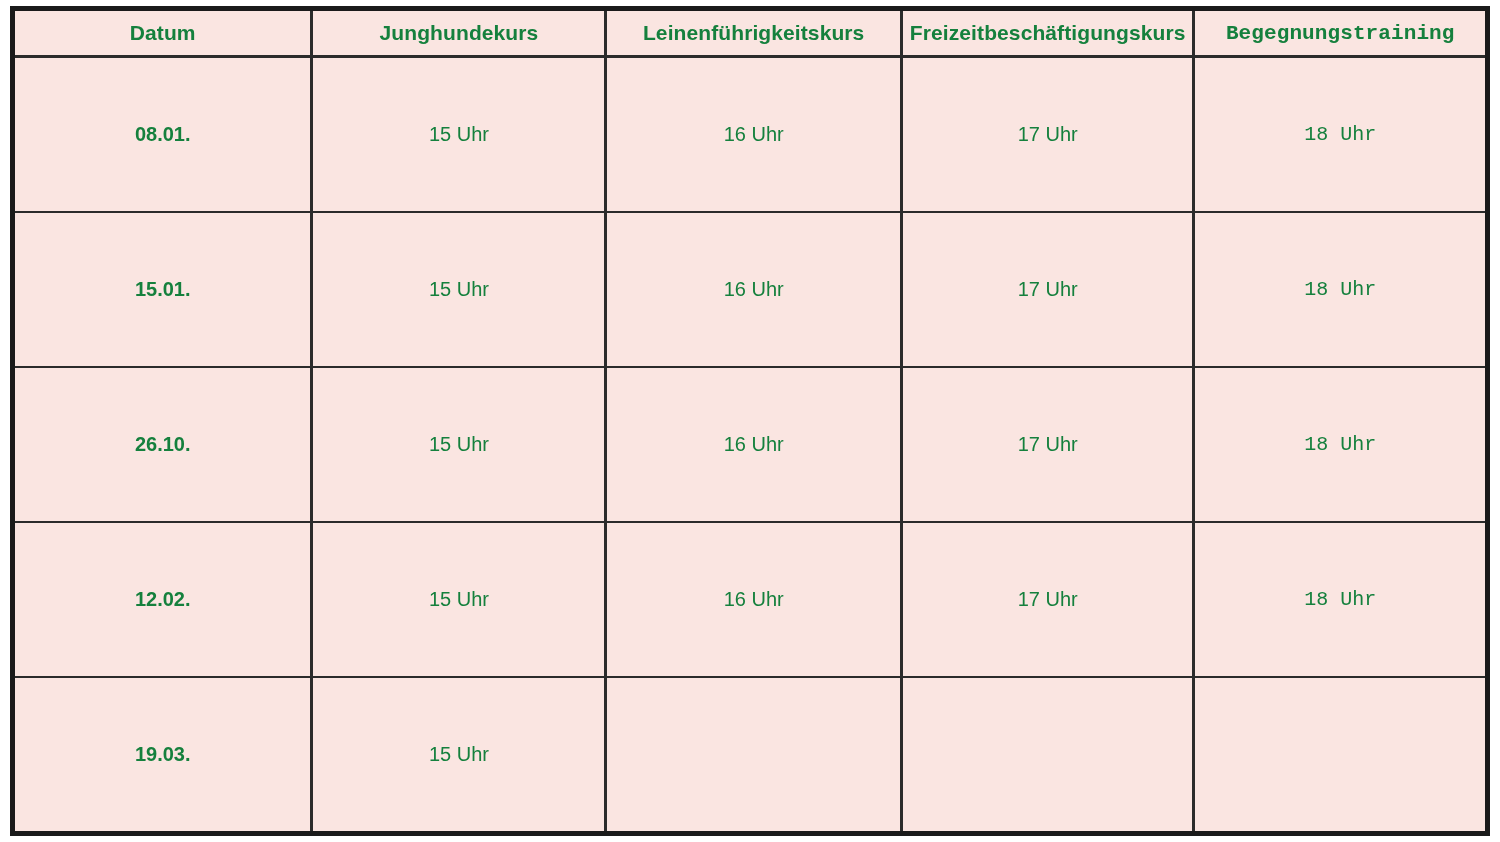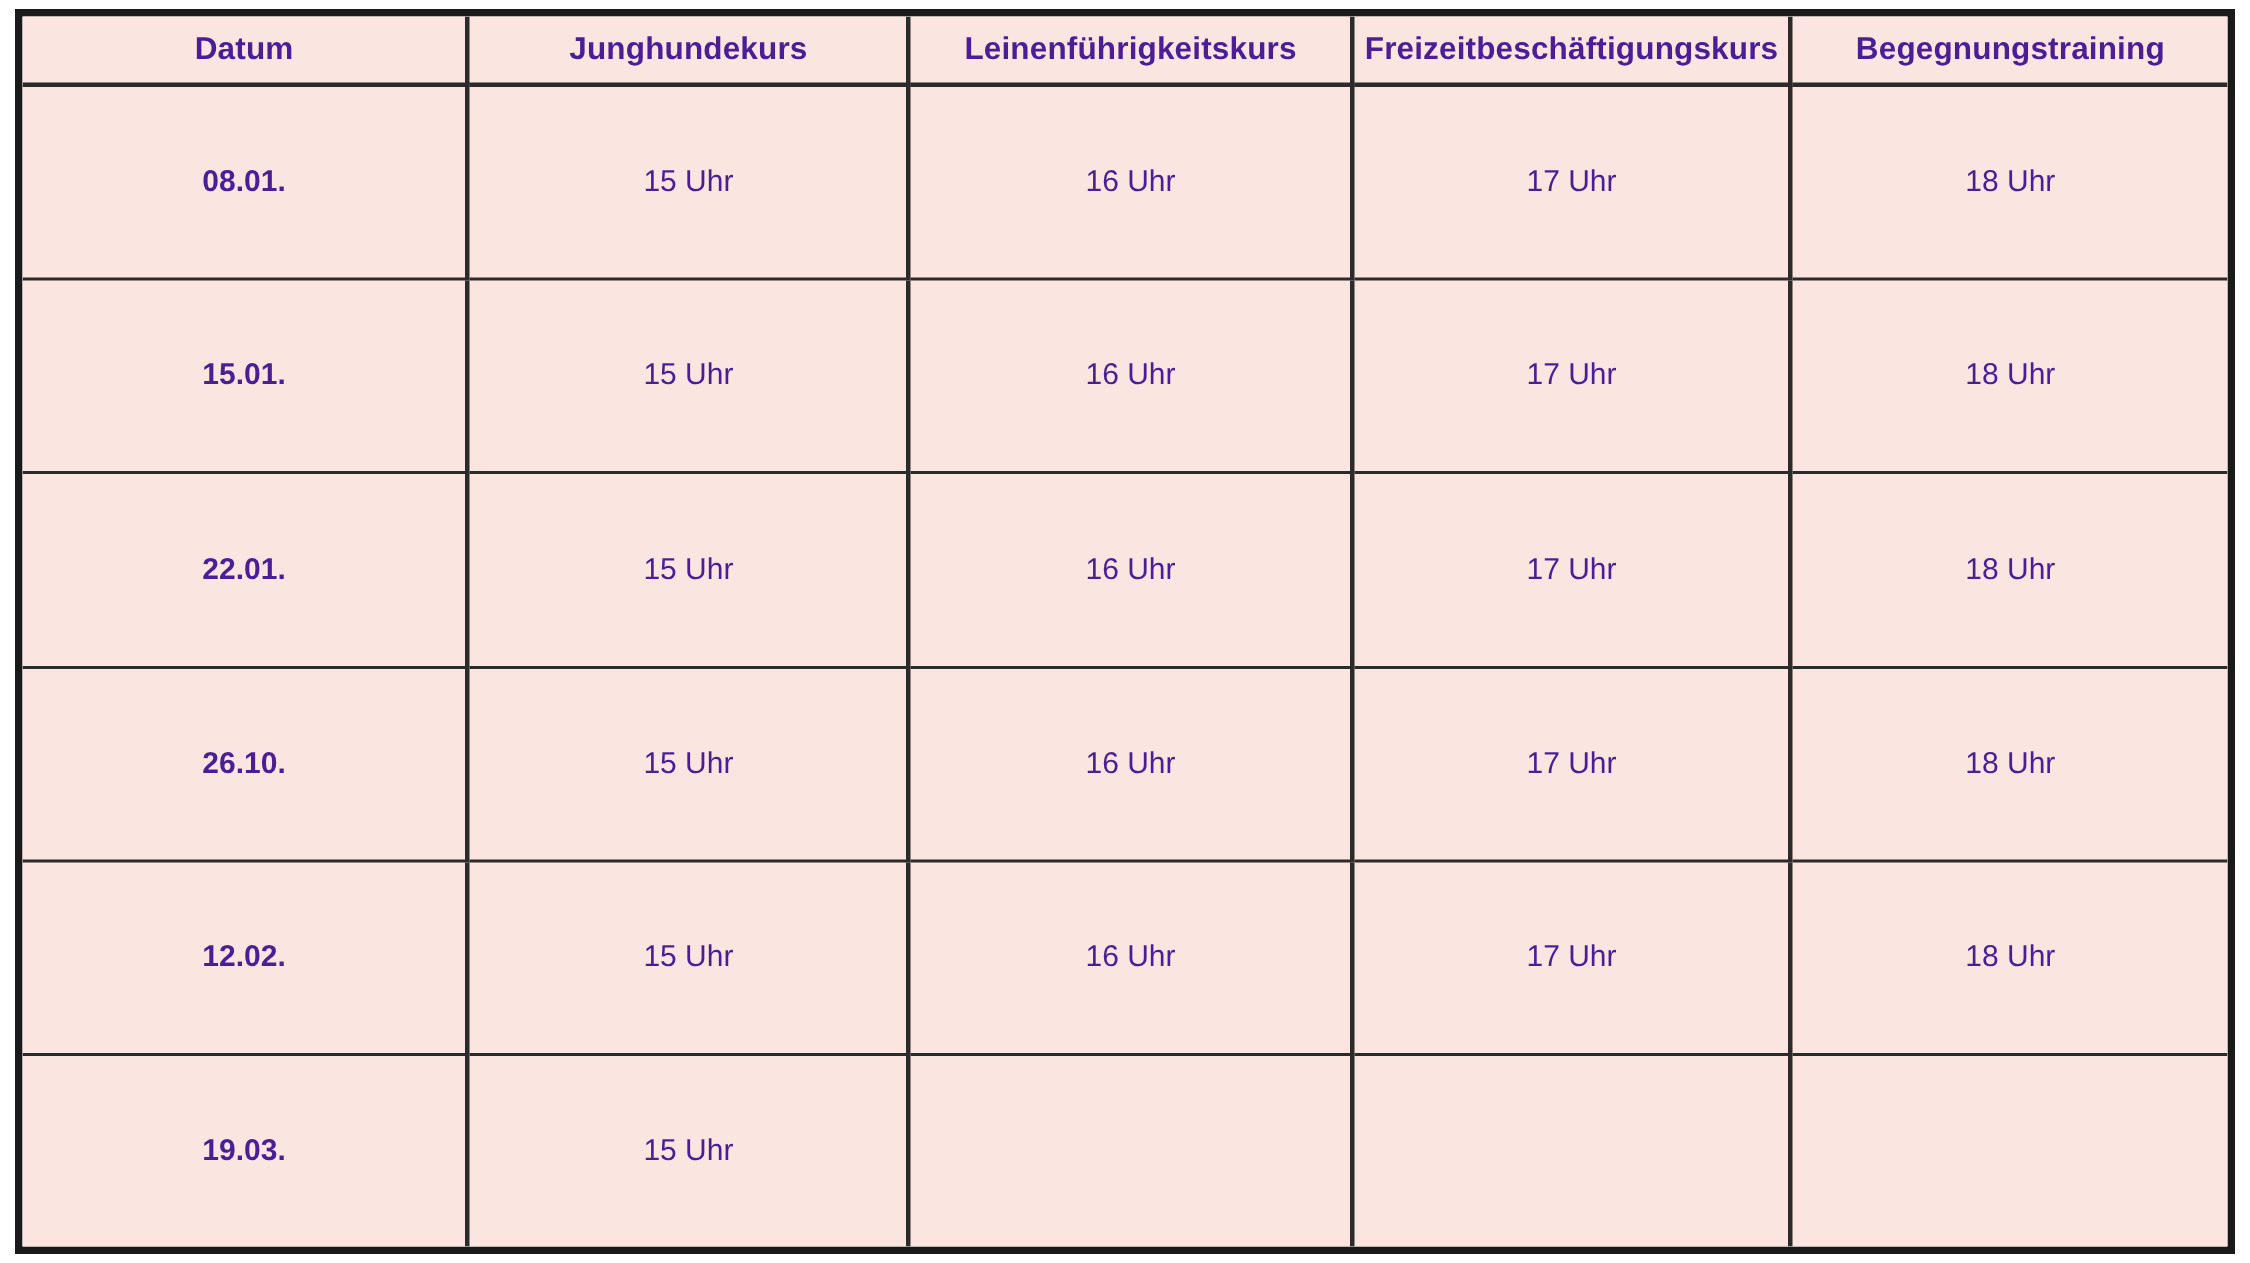--- a/index.html
+++ b/index.html
@@ -34,26 +34,27 @@
     border-collapse: collapse;
     table-layout: fixed;
     background: #fae5e1;
   }
   table.schedule th,
   table.schedule td {
     border-right: 3px solid #2b2b2b;
     border-bottom: 2px solid #2b2b2b;
     text-align: center;
     vertical-align: middle;
-    color: #4c1d95;
+    color: #15803d;
     background: #fae5e1;
   }
   table.schedule th:last-child,
   table.schedule td:last-child {
     border-right: none;
+    font-family: Liberation Mono, monospace;
   }
   table.schedule tr:last-child td {
     border-bottom: none;
   }
   table.schedule thead th {
     font-size: 21px;
     font-weight: bold;
     padding: 10px 4px;
     border-bottom: 3px solid #2b2b2b;
     letter-spacing: 0.1px;
@@ -105,27 +106,20 @@
             <td>18 Uhr</td>
           </tr>
           <tr>
             <td class="date-cell">15.01.</td>
             <td>15 Uhr</td>
             <td>16 Uhr</td>
             <td>17 Uhr</td>
             <td>18 Uhr</td>
           </tr>
           <tr>
-            <td class="date-cell">22.01.</td>
-            <td>15 Uhr</td>
-            <td>16 Uhr</td>
-            <td>17 Uhr</td>
-            <td>18 Uhr</td>
-          </tr>
-          <tr>
             <td class="date-cell">26.10.</td>
             <td>15 Uhr</td>
             <td>16 Uhr</td>
             <td>17 Uhr</td>
             <td>18 Uhr</td>
           </tr>
           <tr>
             <td class="date-cell">12.02.</td>
             <td>15 Uhr</td>
             <td>16 Uhr</td>

